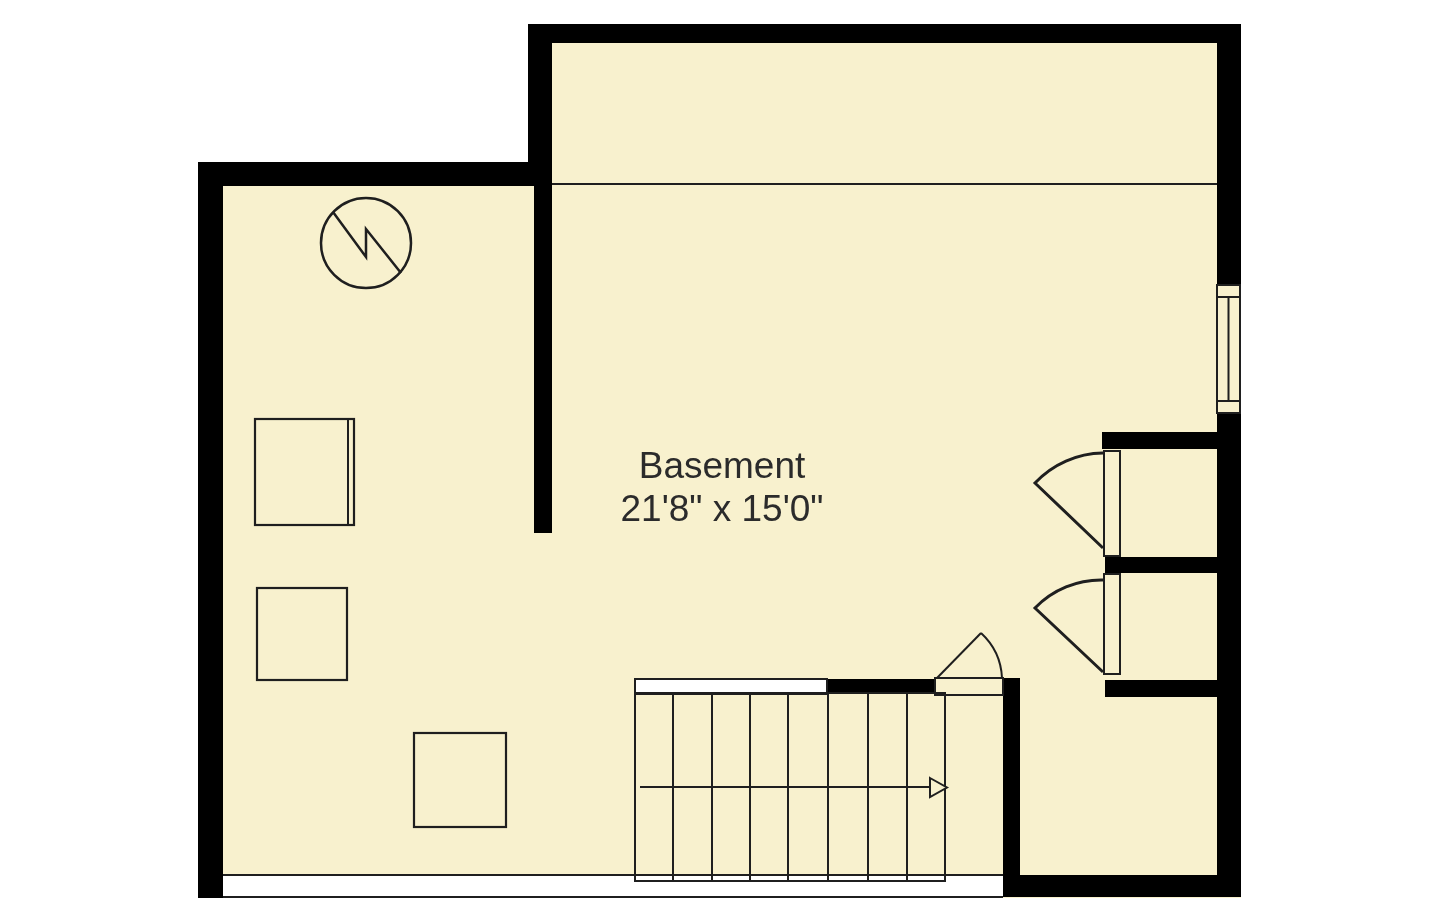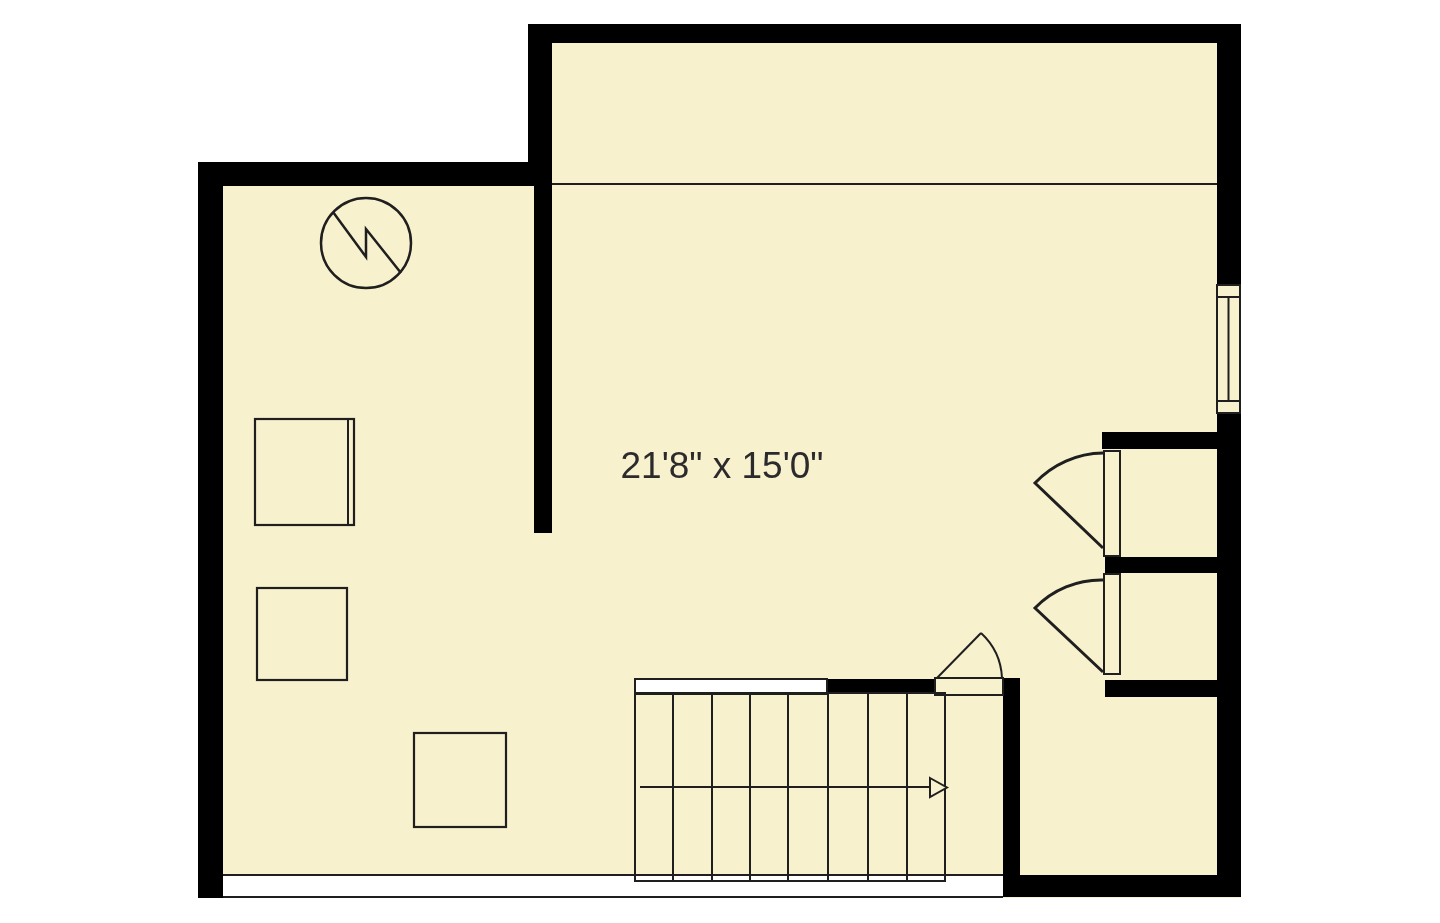--- a/index.html
+++ b/index.html
@@ -109,16 +109,17 @@
     <rect class="fixture" x="257" y="588" width="90" height="92"></rect>
     <rect class="fixture" x="414" y="733" width="92" height="94"></rect>
 
     <g>
       <circle cx="366" cy="243" r="45" fill="none" stroke="#1F1F1F" stroke-width="2.5"></circle>
       <polyline points="333,212 366,257 366,229 401,273" fill="none" stroke="#1F1F1F" stroke-width="2.5"></polyline>
     </g>
   </svg>
 
   <div id="room-text">
+    <div>Basement</div>
     <div>21'8" x 15'0"</div>
   </div>
 
 </div>
 
 </body></html>

